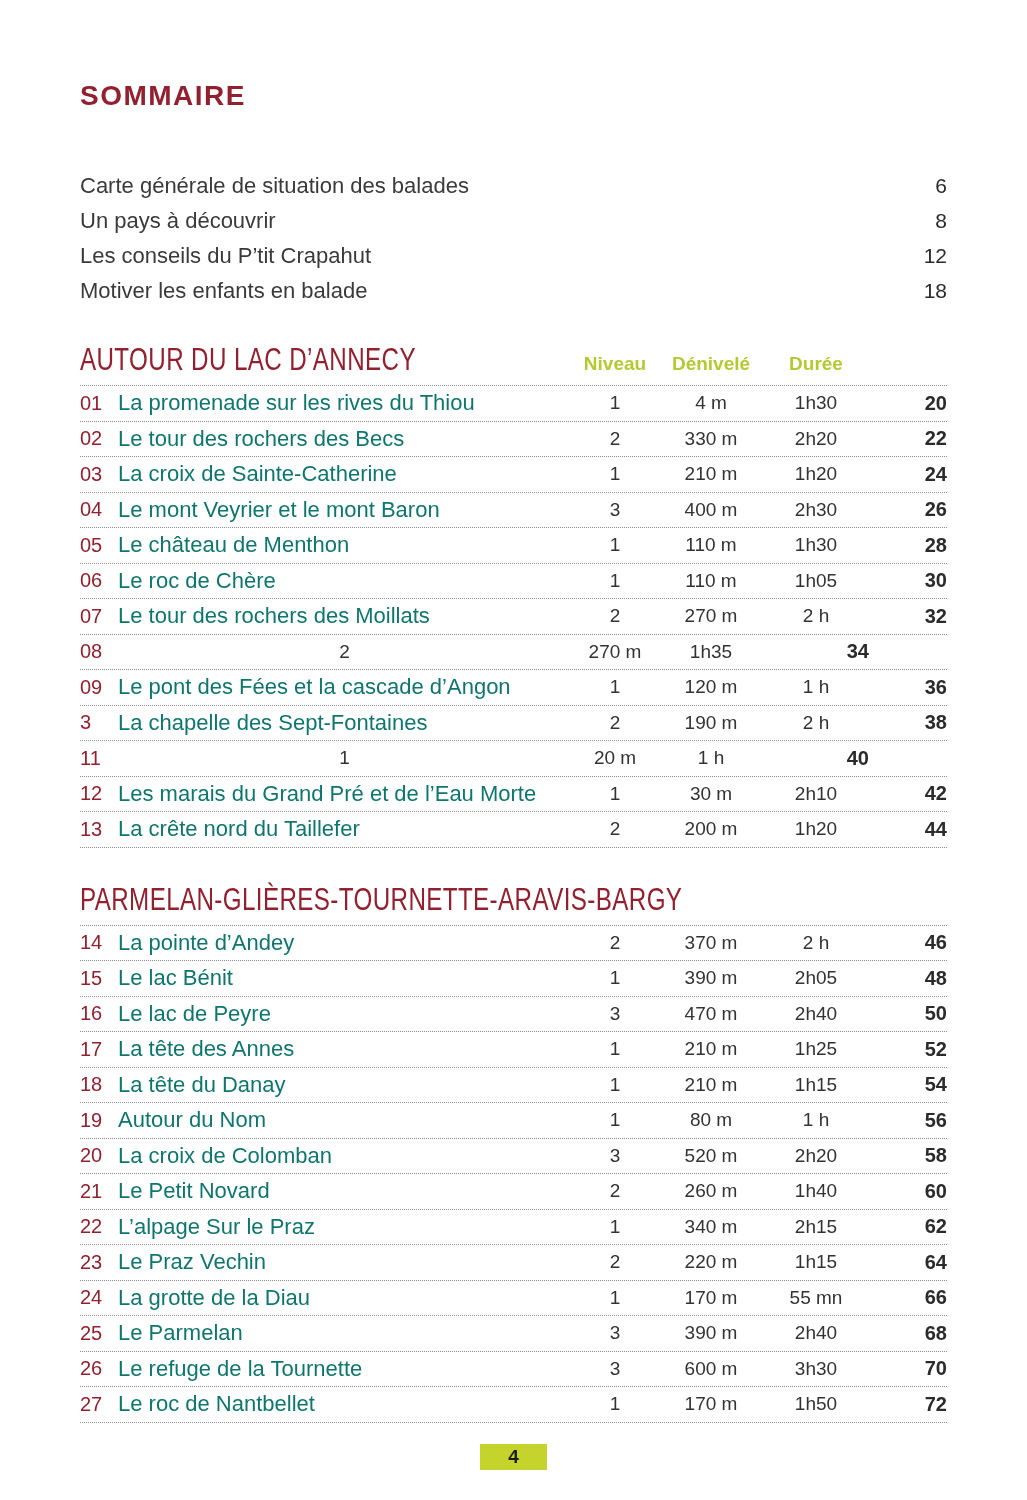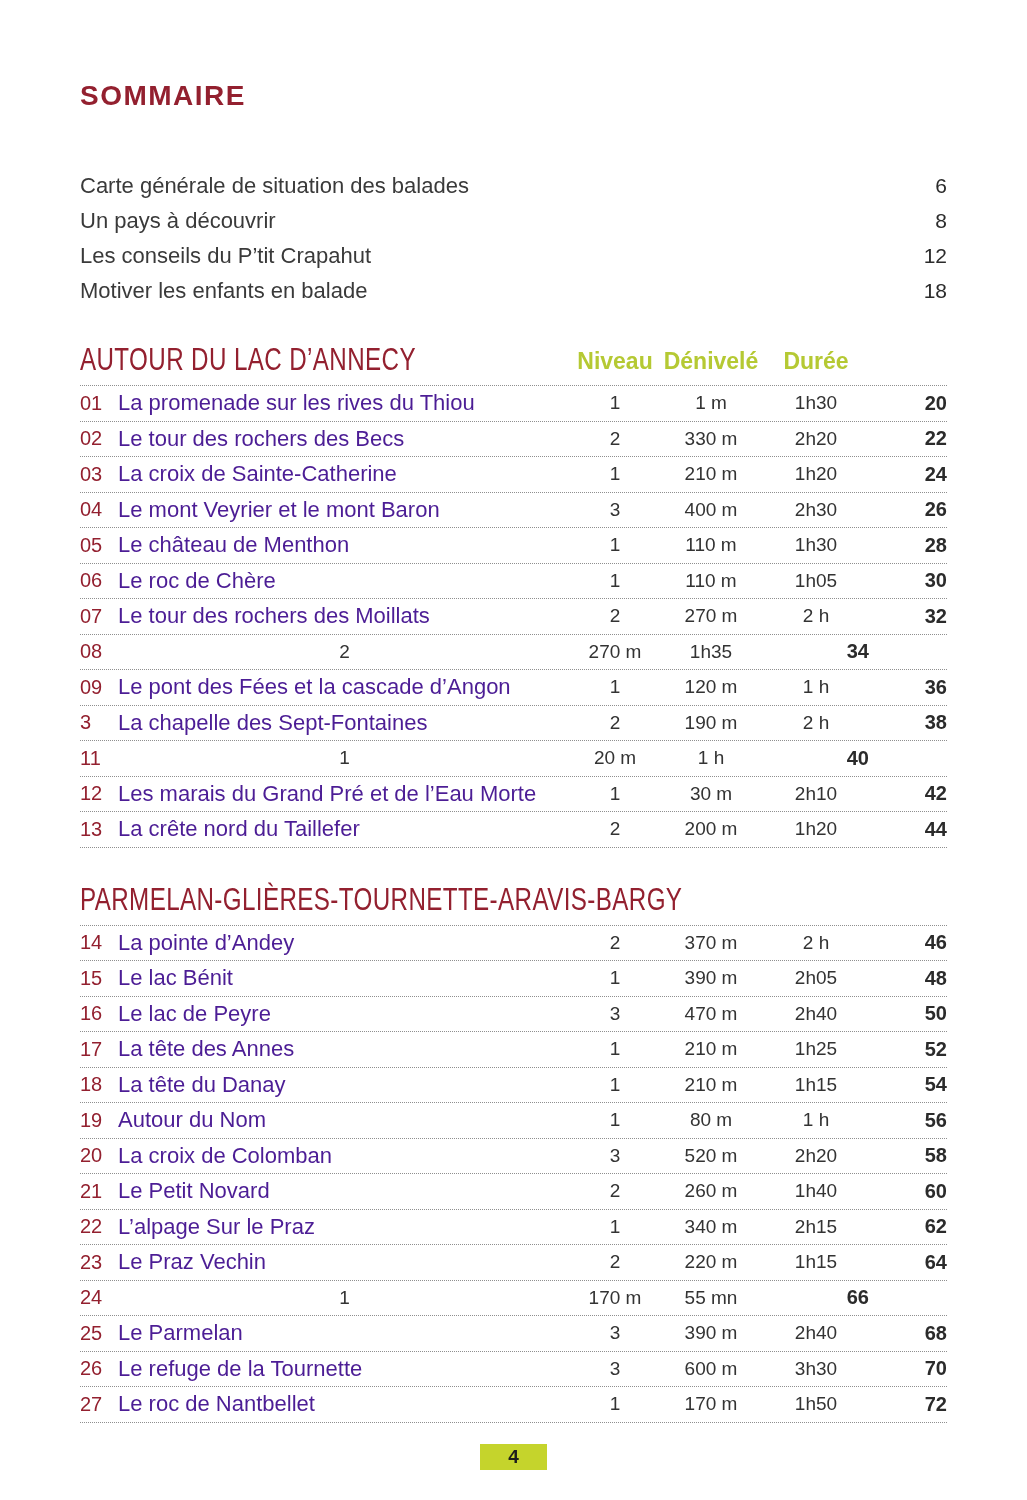--- a/index.html
+++ b/index.html
@@ -59,39 +59,39 @@
     grid-column: 1 / 3;
     font-size: 31px;
     font-weight: 400;
     color: var(--maroon);
     transform: scaleX(0.78);
     transform-origin: left bottom;
     white-space: nowrap;
     letter-spacing: 0.5px;
   }
   .colhead {
-    font-size: 23px;
+    font-size: 19px;
     font-weight: 700;
     color: var(--green);
     text-align: center;
     align-self: end;
     padding-bottom: 3px;
   }
   .row {
     height: 35.5px;
     border-bottom: 1px dotted var(--dots);
     font-size: 22px;
   }
   .num {
     color: var(--maroon);
     font-weight: 400;
     font-size: 20px;
   }
   .rtitle {
-    color: #4c1d95;
+    color: #0f766e;
     white-space: nowrap;
     overflow: hidden;
     padding-right: 6px;
   }
   .val { text-align: center; font-size: 19px; color: #333; }
   .rpage { text-align: right; font-size: 20px; font-weight: 700; color: #2b2b2b; }
 
   .footer {
     position: absolute;
     top: 1432px; left: 0; right: 0;
@@ -140,21 +140,21 @@
       <span class="colhead">Niveau</span>
       <span class="colhead">Dénivelé</span>
       <span class="colhead">Durée</span>
       <span class="colhead"></span>
     </div>
     <div>
   <div class="row grid">
     <span class="num">01</span>
     <span class="rtitle">La promenade sur les rives du Thiou</span>
     <span class="val">1</span>
-    <span class="val">1 m</span>
+    <span class="val">4 m</span>
     <span class="val">1h30</span>
     <span class="rpage">20</span>
   </div>
 
   <div class="row grid">
     <span class="num">02</span>
     <span class="rtitle">Le tour des rochers des Becs</span>
     <span class="val">2</span>
     <span class="val">330 m</span>
     <span class="val">2h20</span>
@@ -354,20 +354,21 @@
     <span class="num">23</span>
     <span class="rtitle">Le Praz Vechin</span>
     <span class="val">2</span>
     <span class="val">220 m</span>
     <span class="val">1h15</span>
     <span class="rpage">64</span>
   </div>
 
   <div class="row grid">
     <span class="num">24</span>
+    <span class="rtitle">La grotte de la Diau</span>
     <span class="val">1</span>
     <span class="val">170 m</span>
     <span class="val">55 mn</span>
     <span class="rpage">66</span>
   </div>
 
   <div class="row grid">
     <span class="num">25</span>
     <span class="rtitle">Le Parmelan</span>
     <span class="val">3</span>

